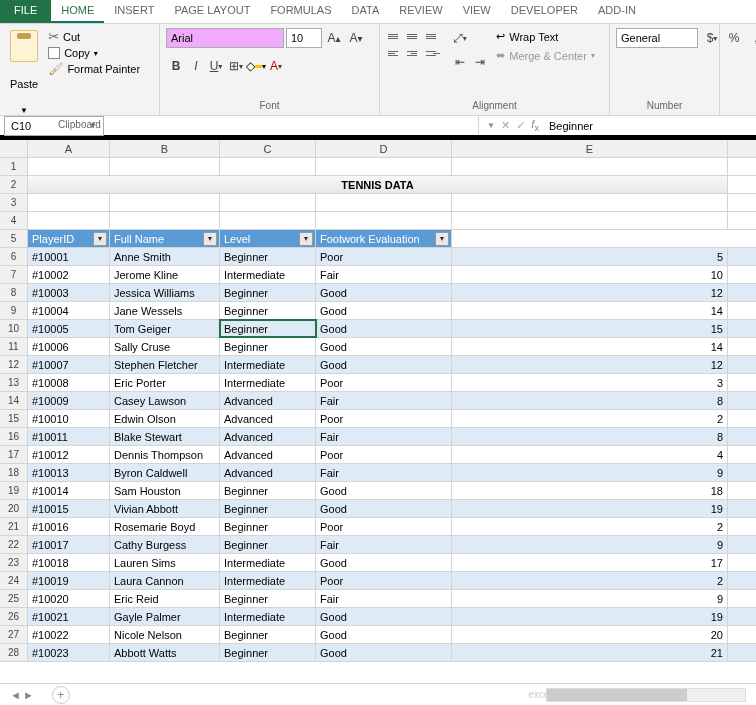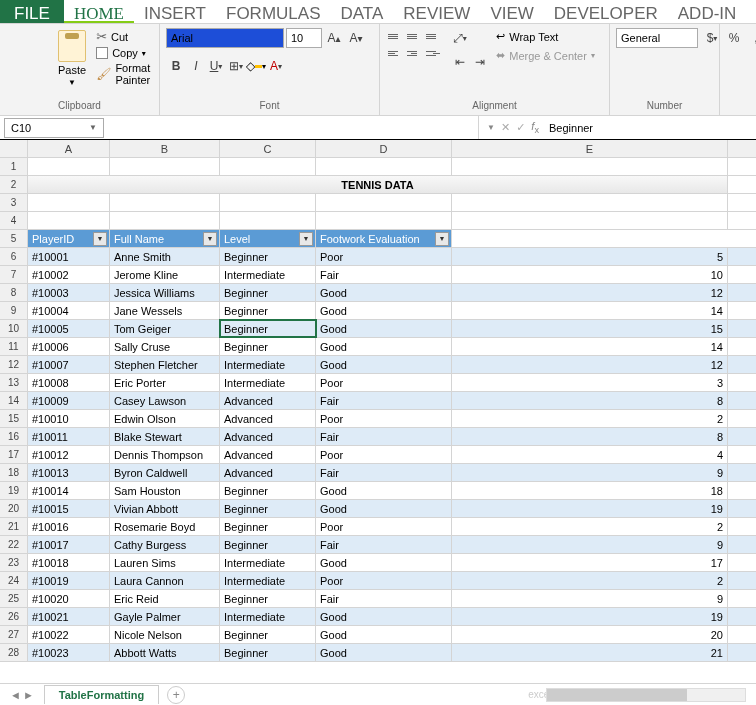--- a/index.html
+++ b/index.html
@@ -1,58 +1,58 @@
 <!DOCTYPE html>
 <html><head>
 <meta charset="utf-8">
 <style>
 * { margin: 0; padding: 0; box-sizing: border-box; font-family: 'Segoe UI', Arial, sans-serif; }
 body { width: 756px; height: 705px; background: #fff; overflow: hidden; font-size: 11px; }
 
 
 .tabs { display: flex; background: #fff; height: 24px; border-bottom: 1px solid #d4d4d4; }
-.tab { padding: 4px 10px; color: #666; cursor: pointer; font-size: 17px; text-transform: uppercase; }
+.tab { padding: 4px 10px; color: #666; cursor: pointer; font-size: 11px; text-transform: uppercase; }
 .tab.file { background: #217346; color: #fff; font-weight: normal; padding: 4px 14px; }
-.tab.active { color: #217346; border-bottom: 2px solid #84cc16; font-family: Liberation Serif, serif; }
+.tab.active { color: #217346; border-bottom: 2px solid #0f766e; }
 
 
 .ribbon { display: flex; background: #f3f3f3; height: 92px; border-bottom: 1px solid #d4d4d4; }
 .group { border-right: 1px solid #d4d4d4; padding: 4px 6px; display: flex; flex-direction: column; justify-content: space-between; }
 .group-label { text-align: center; font-size: 10px; color: #666; padding-top: 2px; }
 .group-content { display: flex; gap: 4px; flex: 1; }
 
-.paste-btn { display: flex; flex-direction: column; align-items: center; gap: 2px; padding: 2px 4px; margin-left: 48px; }
+.paste-btn { display: flex; flex-direction: column; align-items: center; gap: 16px; padding: 2px 4px; }
 .paste-icon { width: 28px; height: 32px; background: #fff3d6; border: 1px solid #e0c070; border-radius: 2px; position: relative; }
 .paste-icon::before { content: ''; position: absolute; top: 2px; left: 6px; width: 14px; height: 6px; background: #c0a050; border-radius: 2px; }
 
 .clip-items { display: flex; flex-direction: column; gap: 1px; font-size: 11px; }
 .clip-item { display: flex; align-items: center; gap: 4px; padding: 1px 2px; }
 .scissors { color: #666; font-size: 13px; }
 .copy-icon { width: 12px; height: 12px; border: 1px solid #888; background: #fff; position: relative; }
 .brush { color: #c08840; font-size: 12px; }
 
 .font-sel { display: flex; gap: 2px; margin-bottom: 4px; }
-.font-name { width: 118px; height: 20px; border: 1px solid #ababab; background: #1d4ed8; padding: 2px 4px; font-size: 11px; }
+.font-name { width: 118px; height: 20px; border: 1px solid #ababab; background: #f0abfc; padding: 2px 4px; font-size: 11px; }
 .font-size { width: 36px; height: 20px; border: 1px solid #ababab; background: #fff; padding: 2px 4px; font-size: 11px; }
 .font-btns { display: flex; gap: 0; }
 .rbtn { width: 20px; height: 20px; display: flex; align-items: center; justify-content: center; font-size: 12px; color: #444; cursor: pointer; }
 
 .align-grid { display: grid; grid-template-columns: repeat(3, 18px); gap: 1px; }
 .align-cell { height: 16px; display: flex; flex-direction: column; justify-content: center; gap: 1px; padding: 2px; }
 .align-cell span { height: 1px; background: #666; }
 
 .wrap-merge { display: flex; flex-direction: column; gap: 2px; font-size: 11px; }
 .wm-item { display: flex; align-items: center; gap: 4px; padding: 2px; }
 .wm-item.disabled { color: #999; }
 
 .num-sel { width: 82px; height: 20px; border: 1px solid #ababab; background: #fff; padding: 2px 4px; font-size: 11px; margin-bottom: 4px; }
 .num-btns { display: flex; gap: 2px; }
 
 
-.formula-row { display: flex; height: 24px; border-bottom: 1px solid #000000; align-items: center; background: #fff; }
+.formula-row { display: flex; height: 24px; border-bottom: 5px solid #000000; align-items: center; background: #fff; }
 .name-box { width: 100px; height: 20px; border: 1px solid #ababab; margin: 2px 4px; padding: 2px 6px; font-size: 11px; display: flex; justify-content: space-between; align-items: center; }
 .name-box .dd { color: #666; font-size: 8px; }
 .fx-sep { width: 370px; }
 .fx-area { display: flex; align-items: center; gap: 8px; flex: 1; border-left: 1px solid #d4d4d4; padding-left: 8px; height: 100%; }
 .fx-icons { display: flex; gap: 6px; color: #888; align-items: center; }
 .fx-icons .dd { font-size: 8px; }
 .fx-input { border: none; font-size: 11px; flex: 1; padding: 2px; }
 
 
 .grid { position: relative; }
@@ -89,20 +89,21 @@
 
 .chev { font-size: 8px; }
 </style>
 </head>
 <body>
 
 <div class="tabs">
   <div class="tab file">FILE</div>
   <div class="tab active">HOME</div>
   <div class="tab">INSERT</div>
+  <div class="tab">PAGE LAYOUT</div>
   <div class="tab">FORMULAS</div>
   <div class="tab">DATA</div>
   <div class="tab">REVIEW</div>
   <div class="tab">VIEW</div>
   <div class="tab">DEVELOPER</div>
   <div class="tab">ADD-IN</div>
 </div>
 
 <div class="ribbon">
 
@@ -480,19 +481,18 @@
         <div class="cell cE num-cell">21</div>
       </div>
     </div>
 </div>
 
 <div class="sheet-tabs">
   <div class="sheet-nav">
     <span>◄</span>
     <span>►</span>
   </div>
-  <div class="sheet-tab">TableFormatting</div>
   <div class="new-sheet">+</div>
   <div class="watermark">exceldemy</div>
   <div class="scroll-track">
       <div class="scroll-thumb"></div>
     </div>
 </div>
 
 </body></html>

